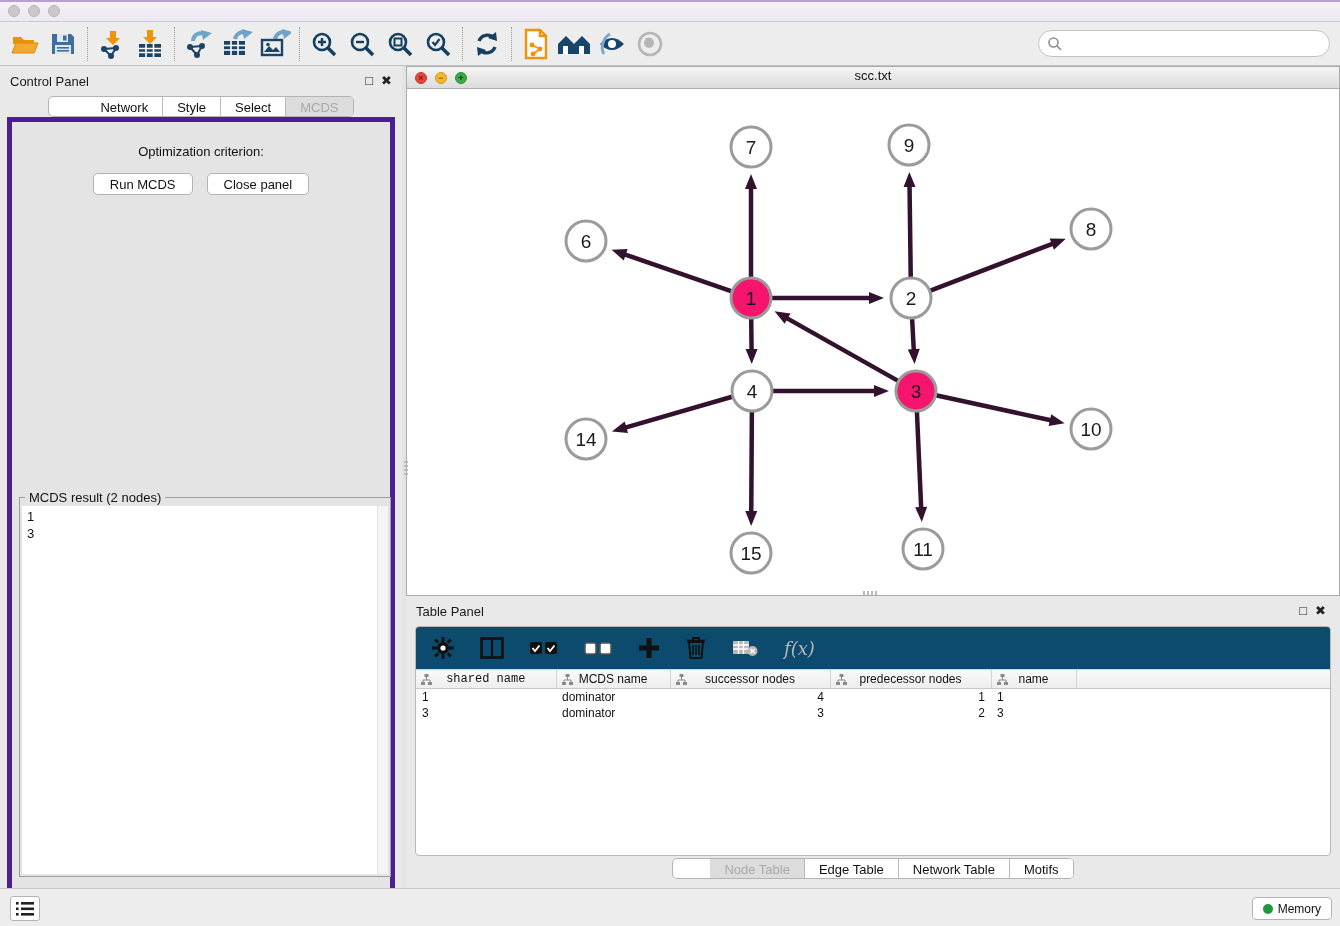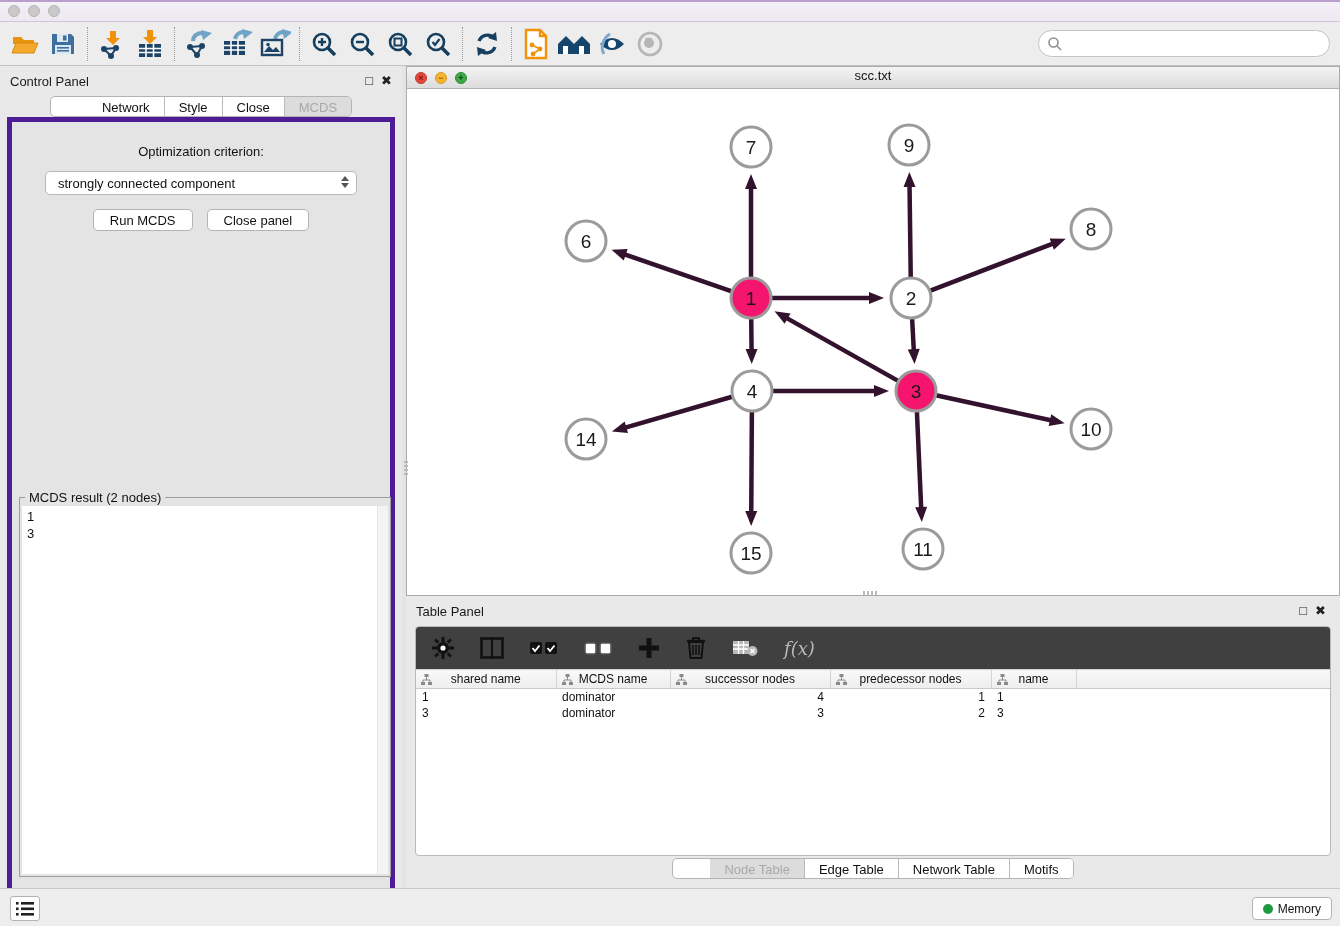--- a/index.html
+++ b/index.html
@@ -82,21 +82,21 @@
   .lite.red { background:#e6473d; border:1px solid #c03830; color:#7e1812; }
   .lite.yellow { background:#f5b52e; border:1px solid #d49a22; color:#8a5d05; }
   .lite.green { background:#3daa47; border:1px solid #2f8c38; color:#0d4b13; }
   .net-canvas { position:relative; width:932px; height:506px; background:#fff; }
 
   
   .table-panel { position:absolute; left:4px; top:530px; width:934px; height:292px; background:#e9e9e9; }
   .tp-box { position:absolute; left:9px; top:30px; width:916px; height:230px; background:#fff;
     border:1px solid #b9b9b9; border-radius:4px; overflow:hidden; }
   .tp-toolbar { height:42px; display:flex; align-items:center; gap:26px; padding-left:16px;
-    background:#404040; }
+    background:#0c4a6e; }
   .tp-toolbar .ticon { display:flex; align-items:center; justify-content:center; height:30px; }
   .fx { font-family:"DejaVu Serif","Liberation Serif",serif; font-style:italic;
     font-size:18px; color:#b9b9b9; }
   .dtable { width:100%; border-collapse:collapse; table-layout:fixed; }
   .dtable th { background:linear-gradient(#f9f9f9,#ededed); border-top:1px solid #d4d4d4;
     border-bottom:1px solid #c9c9c9; border-right:1px solid #d4d4d4; height:19px;
     font-size:12px; font-weight:normal; color:#111; position:relative; text-align:center; }
   .dtable th .hicon { position:absolute; left:5px; top:4px; }
   .dtable td { font-size:12px; color:#111; height:16px; padding:0 6px; }
   .tabs-bottom { position:absolute; left:0; width:934px; top:262px; display:flex; justify-content:center; }
@@ -278,33 +278,26 @@
         <span class="ptitle">Control Panel</span>
         <span class="pbtns">
           <span>□</span>
           <span>✖</span>
         </span>
       </div>
       <div class="tabs-row">
         <div class="seg" id="cp-tabs">
             <div class="seg-tab">Network</div>
             <div class="seg-tab">Style</div>
-            <div class="seg-tab">Close</div>
+            <div class="seg-tab">Select</div>
             <div class="seg-tab active">MCDS</div>
           </div>
       </div>
       <div class="cp-content">
         <div class="opt-label">Optimization criterion:</div>
-        <div class="dropdown">
-          <span>strongly connected component</span>
-          <span class="dd-arrows">
-            <i class="up"></i>
-              <i class="down"></i>
-          </span>
-        </div>
         <div class="btn-row">
           <button class="mac-btn">Run MCDS</button>
           <button class="mac-btn">Close panel</button>
         </div>
         <div class="result-box">
           <span class="result-legend">MCDS result (2 nodes)</span>
           <div class="result-inner" id="result-lines">
               <div>1</div>
               <div>3</div>
             </div>
@@ -471,21 +464,21 @@
                 <path d="M1 6h16M1 10h16M6.5 2v13M11.5 2v13" stroke="#fff" stroke-width="1.3"></path>
                 <circle cx="20.5" cy="12" r="5" fill="#b9b9b9"></circle>
                 <path d="M18.5 10l4 4m0-4l-4 4" stroke="#fff" stroke-width="1.5"></path>
               </svg>
             </span>
             <span class="ticon fx">f(x)</span>
           </div>
           <table class="dtable">
             <thead>
                 <tr id="table-head">
-                  <th style="width: 140px;"><svg class="hicon" width="11" height="11" viewBox="0 0 11 11">
+                  <th style="width: 140px; font-family: Liberation Mono, monospace;"><svg class="hicon" width="11" height="11" viewBox="0 0 11 11">
                       <g fill="#8a8a8a">
                         <rect x="3.5" y="0" width="4" height="3"></rect>
                         <rect x="0" y="8" width="4" height="3"></rect>
                         <rect x="7" y="8" width="4" height="3"></rect>
                       </g>
                       <path d="M5.5 3v3M2 8V6h7v2" stroke="#8a8a8a" fill="none" stroke-width="1"></path>
                     </svg><span>shared name</span></th>
                   <th style="width: 114px;"><svg class="hicon" width="11" height="11" viewBox="0 0 11 11">
                       <g fill="#8a8a8a">
                         <rect x="3.5" y="0" width="4" height="3"></rect>

